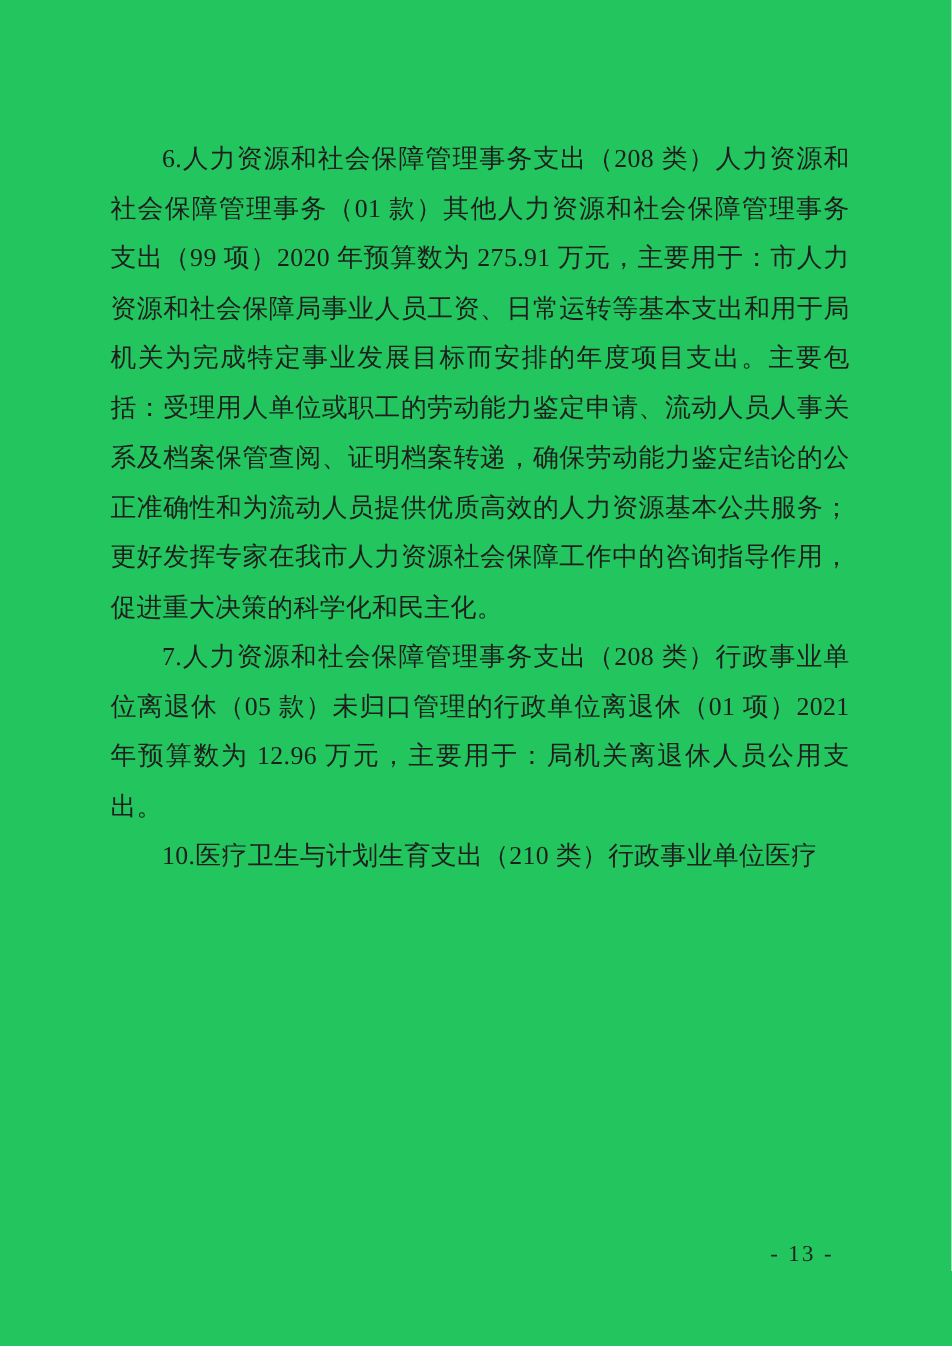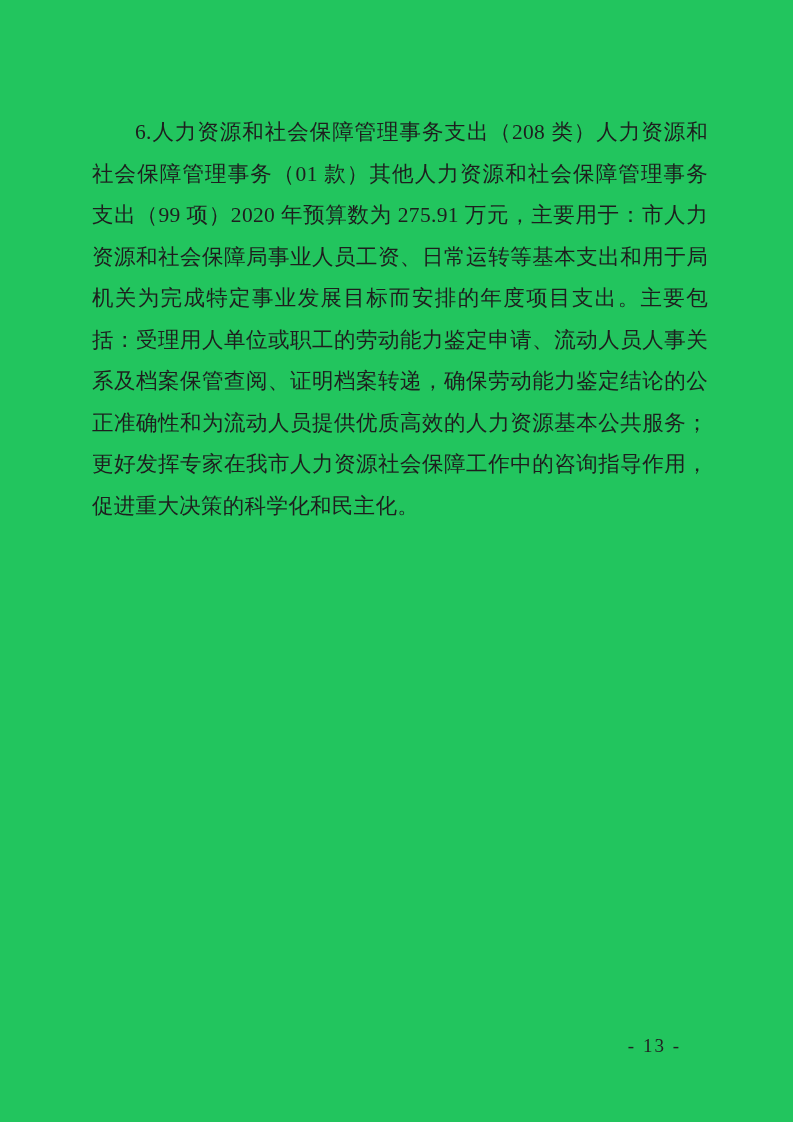--- a/index.html
+++ b/index.html
@@ -28,28 +28,30 @@
     font-size: 21.5px;
     line-height: 41.5px;
     text-align: justify;
     text-indent: 2em;
     letter-spacing: 0.3px;
     word-break: break-all;
   }
   .page-number {
     position: absolute;
     top: 1034px;
-    right: 112px;
+    right: 98px;
     font-size: 19px;
     line-height: 24px;
     letter-spacing: 2px;
     color: #222222;
   }
 </style>
 </head>
 <body>
 
 <div class="page">
   <div class="text-block">
     <p class="para">6.人力资源和社会保障管理事务支出（208 类）人力资源和社会保障管理事务（01 款）其他人力资源和社会保障管理事务支出（99 项）2020 年预算数为 275.91 万元，主要用于：市人力资源和社会保障局事业人员工资、日常运转等基本支出和用于局机关为完成特定事业发展目标而安排的年度项目支出。主要包括：受理用人单位或职工的劳动能力鉴定申请、流动人员人事关系及档案保管查阅、证明档案转递，确保劳动能力鉴定结论的公正准确性和为流动人员提供优质高效的人力资源基本公共服务；更好发挥专家在我市人力资源社会保障工作中的咨询指导作用，促进重大决策的科学化和民主化。</p>
+    <p class="para">7.人力资源和社会保障管理事务支出（208 类）行政事业单位离退休（05 款）未归口管理的行政单位离退休（01 项）2021 年预算数为 12.96 万元，主要用于：局机关离退休人员公用支出。</p>
+    <p class="para">10.医疗卫生与计划生育支出（210 类）行政事业单位医疗</p>
   </div>
   <div class="page-number">- 13 -</div>
 </div>
 
 </body></html>

